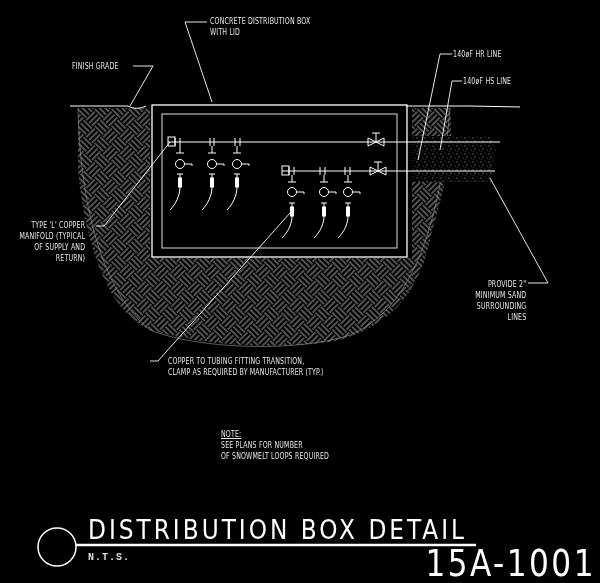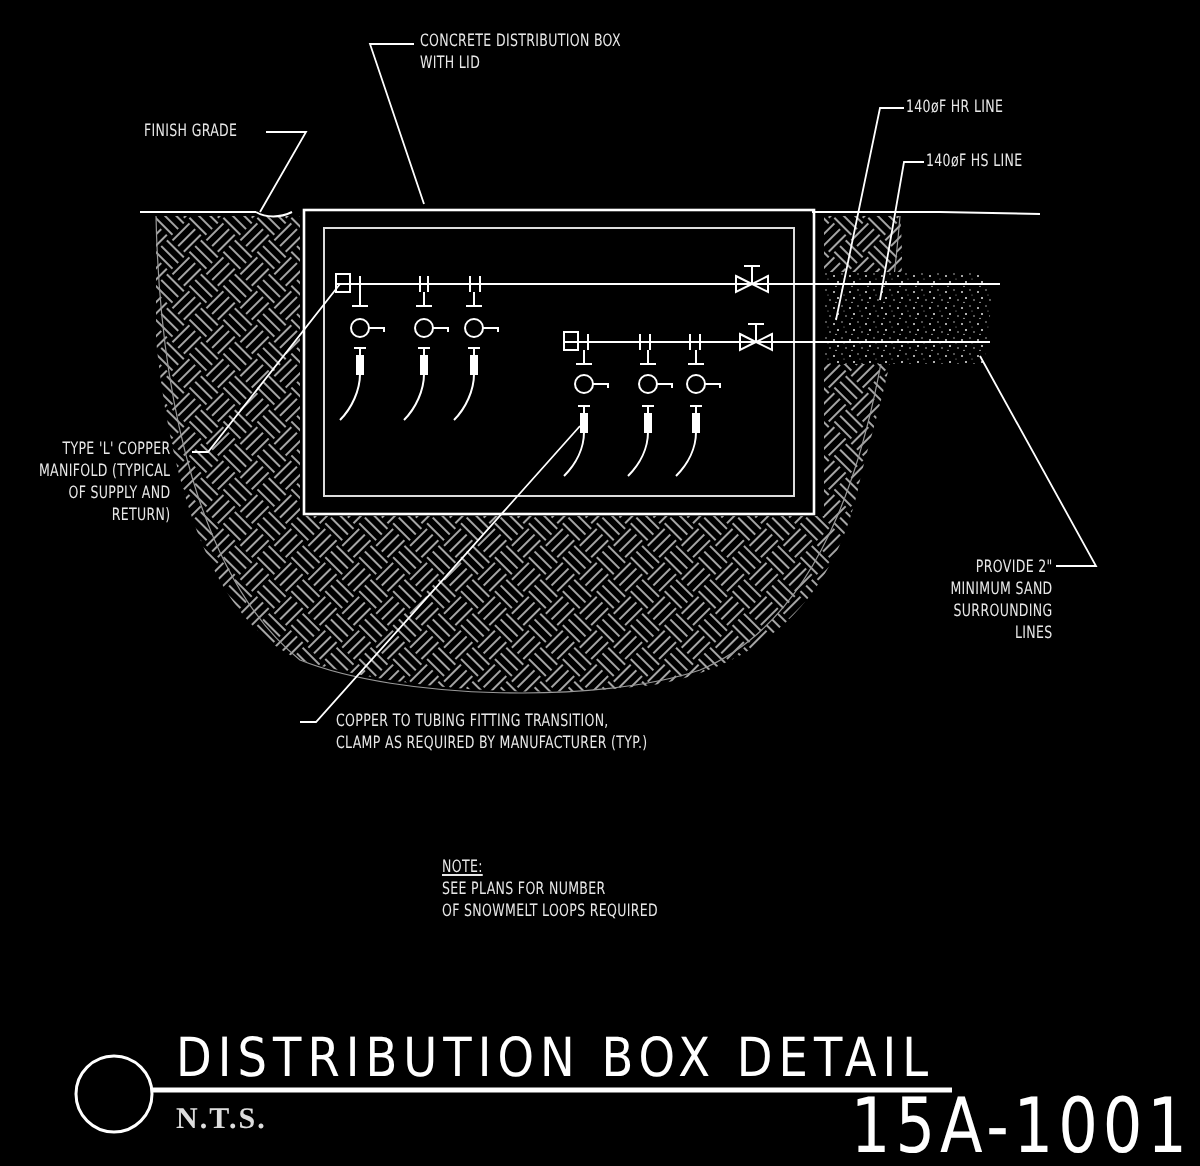--- a/index.html
+++ b/index.html
@@ -1,21 +1,21 @@
 <!DOCTYPE html>
 <html><head>
 <meta charset="utf-8">
 <style>
   html, body { margin:0; padding:0; background:#000; }
   #canvas { position:relative; width:600px; height:583px; background:#000; overflow:hidden; }
   svg { position:absolute; left:0; top:0; }
   .lbl { position:absolute; color:#e8e8e8; font-family:"DejaVu Sans Condensed","DejaVu Sans",sans-serif; font-size:8.5px; line-height:11px; letter-spacing:0.2px; white-space:nowrap; transform:scaleX(0.82); transform-origin:left top; }
   .lbl.right { text-align:right; transform-origin:right top; }
   .title { position:absolute; left:88px; top:514px; color:#fff; font-family:"DejaVu Sans",sans-serif; font-size:27px; font-weight:normal; letter-spacing:3.5px; white-space:nowrap; transform:scaleX(0.86); transform-origin:left top; }
-  .scale { position:absolute; left:88px; top:552px; color:#ddd; font-family:Liberation Serif, serif; font-size:15px; font-weight:bold; letter-spacing:1px; }
+  .scale { position:absolute; left:88px; top:552px; color:#ddd; font-family:Liberation Mono, monospace; font-size:10px; font-weight:bold; letter-spacing:1px; }
   .sheet { position:absolute; right:4px; top:543px; color:#fff; font-family:"DejaVu Sans",sans-serif; font-size:38px; font-weight:normal; letter-spacing:3px; white-space:nowrap; transform:scaleX(0.82); transform-origin:right top; line-height:40px; }
   .note-h { text-decoration:underline; }
 </style>
 </head>
 <body>
 
 <div id="canvas">
   <svg width="600" height="583" viewBox="0 0 600 583">
     <defs>
       <pattern id="basket" width="24" height="24" patternUnits="userSpaceOnUse" patternTransform="rotate(45)">

